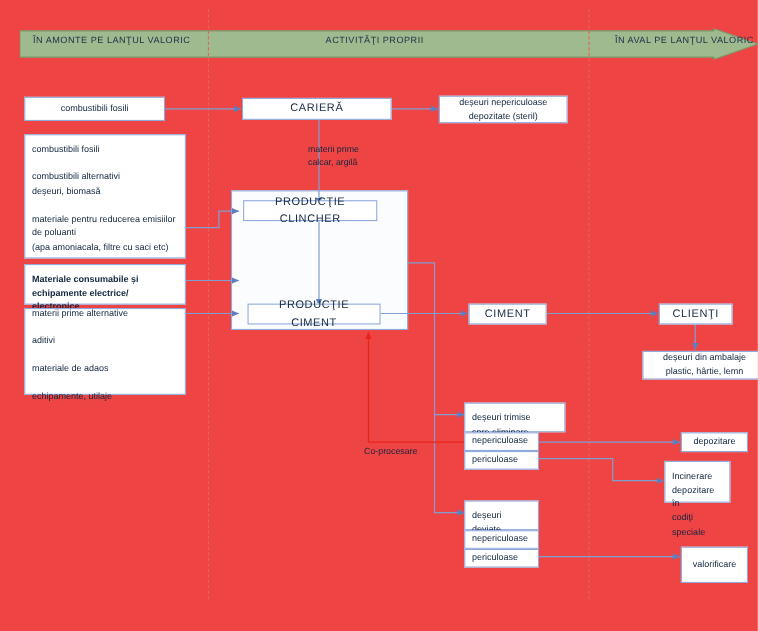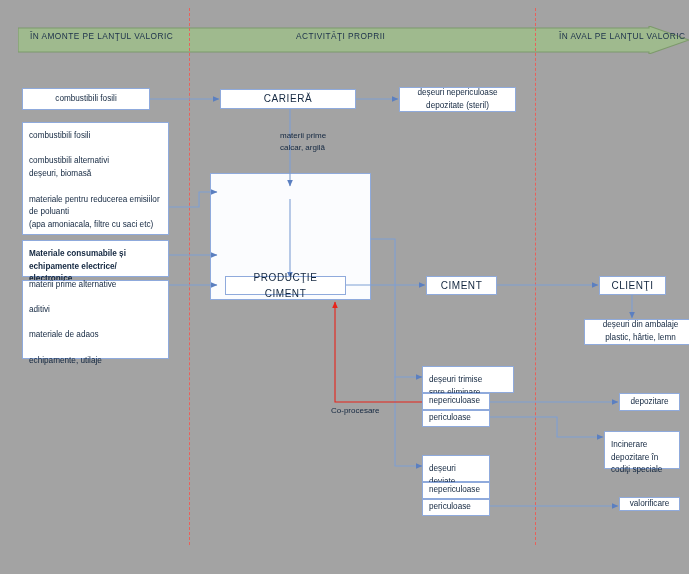--- a/index.html
+++ b/index.html
@@ -4,21 +4,21 @@
 <style>
   html, body {
     margin: 0;
     padding: 0;
     background: #ffffff;
   }
   #page {
     position: relative;
     width: 689px;
     height: 574px;
-    background: #a3a3a3;
+    background: #ef4444;
     font-family: "Liberation Sans", sans-serif;
     overflow: hidden;
   }
 
   
   #chain-arrow {
     position: absolute;
     left: 18px;
     top: 26px;
     width: 671px;
@@ -192,20 +192,23 @@
 
 materiale de adaos
 
 echipamente, utilaje</span>
   </div>
 
   <div class="box center caps" style="left:220px; top:89px; width:136px; height:20px;">
     <span>CARIERĂ</span>
   </div>
 
+  <div class="box center caps" style="left:221px; top:182px; width:122px; height:19px;">
+    <span>PRODUCŢIE  CLINCHER</span>
+  </div>
 
   <div class="box center caps" style="left:225px; top:276px; width:121px; height:19px;justify-content:center;">
     <span>PRODUCŢIE  CIMENT</span>
   </div>
 
   <div class="wire-label" id="label-materii-prime">materii prime
 calcar, argilă</div>
   <div class="wire-label" id="label-clincher"></div>
   <div class="wire-label" id="label-coprocesare">Co-procesare</div>
 
@@ -246,23 +249,23 @@
     <span>nepericuloase</span>
   </div>
   <div class="box left" style="left:422px; top:499px; width:68px; height:17px;">
     <span>periculoase</span>
   </div>
 
   <div class="box center" style="left:619px; top:393px; width:61px; height:18px;">
     <span>depozitare</span>
   </div>
 
-  <div class="box left top" style="left:604px; top:419px; width:76px; height:38px;margin-top:12px;">
+  <div class="box left top" style="left:604px; top:419px; width:60px; height:38px;">
     <span class="lines">Incinerare
 depozitare în
 codiţi speciale</span>
   </div>
 
-  <div class="box center" style="left:619px; top:497px; width:61px; height:14px;">
+  <div class="box center" style="left:619px; top:497px; width:61px; height:33px;">
     <span>valorificare</span>
   </div>
 
 </div>
 
 </body></html>

